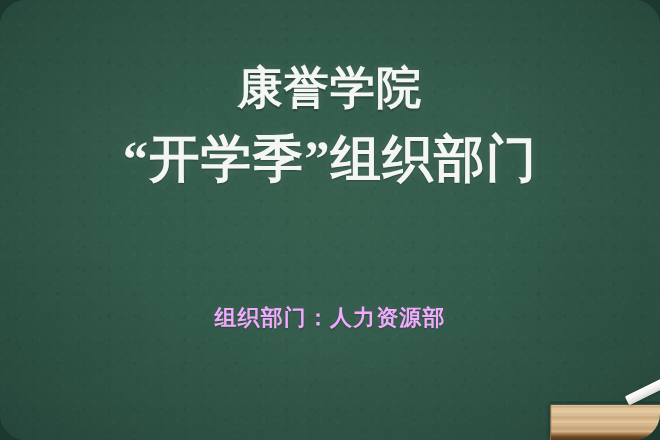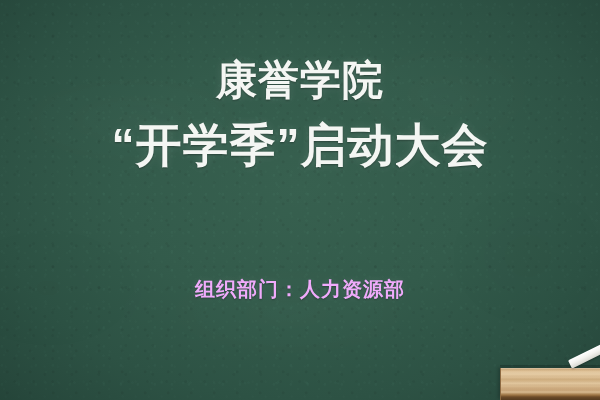--- a/index.html
+++ b/index.html
@@ -6,21 +6,22 @@
     margin: 0;
     padding: 0;
     background: #1d382f;
   }
   #slide {
     position: relative;
     width: 600px;
     height: 400px;
     overflow: hidden;
     background-color: #2f5748;
-    font-family: Liberation Sans, sans-serif;
+    font-family: Liberation Serif, serif;
+    border-radius: 24px;
     -webkit-font-smoothing: antialiased;
   }
 
   
   .board-base {
     position: absolute;
     inset: 0;
     background:
       radial-gradient(ellipse 78% 82% at 50% 46%,
         #37604f 0%,
@@ -171,21 +172,21 @@
 <div id="slide">
 
   <div class="board-base"></div>
   <div class="board-smudge"></div>
   <div class="board-noise"></div>
 
   <div class="content">
 
     <div class="title-block">
       <div class="title-line title-line-1">康誉学院</div>
-      <div class="title-line title-line-2">“开学季”启动大会</div>
+      <div class="title-line title-line-2">“开学季”组织部门</div>
     </div>
 
     <div class="subtitle">组织部门：人力资源部</div>
 
   </div>
 
   <div class="ledge">
     <div class="ledge-top-shadow"></div>
     <div class="ledge-body">
       <div class="ledge-grain"></div>

